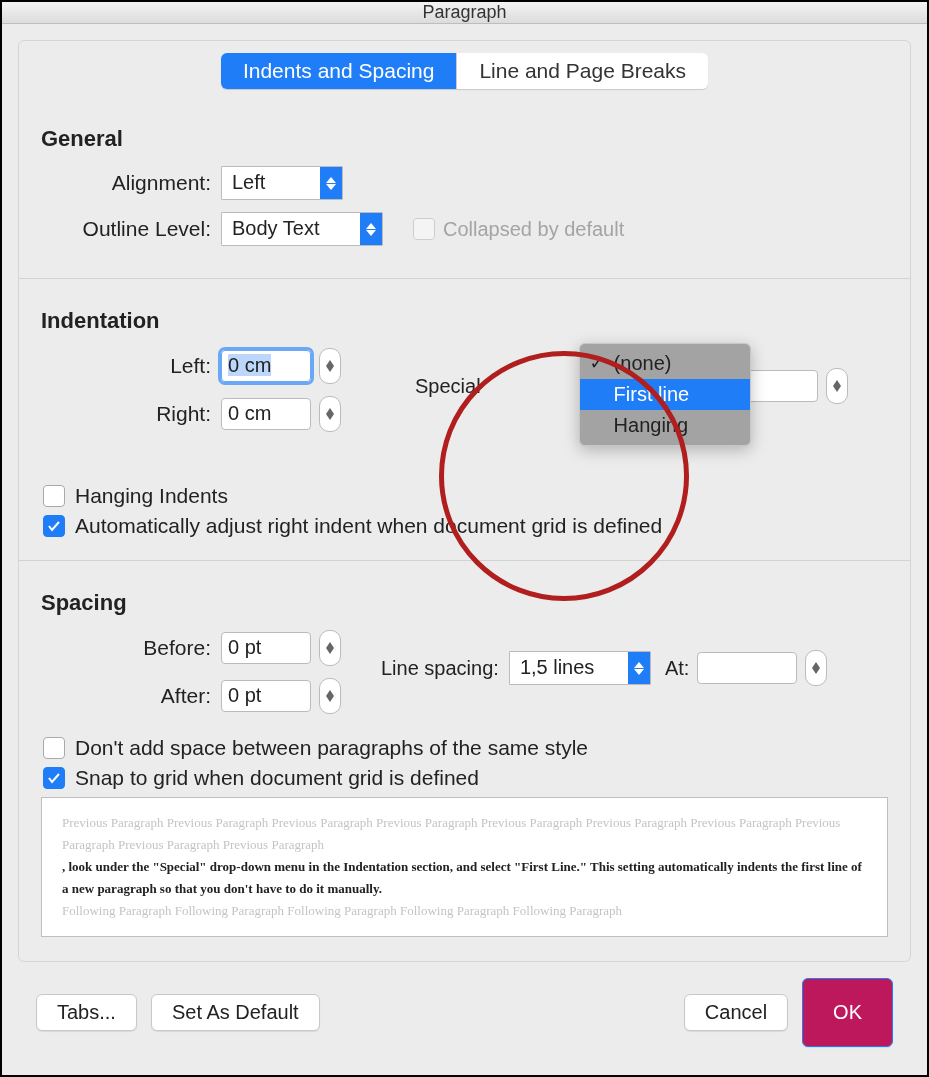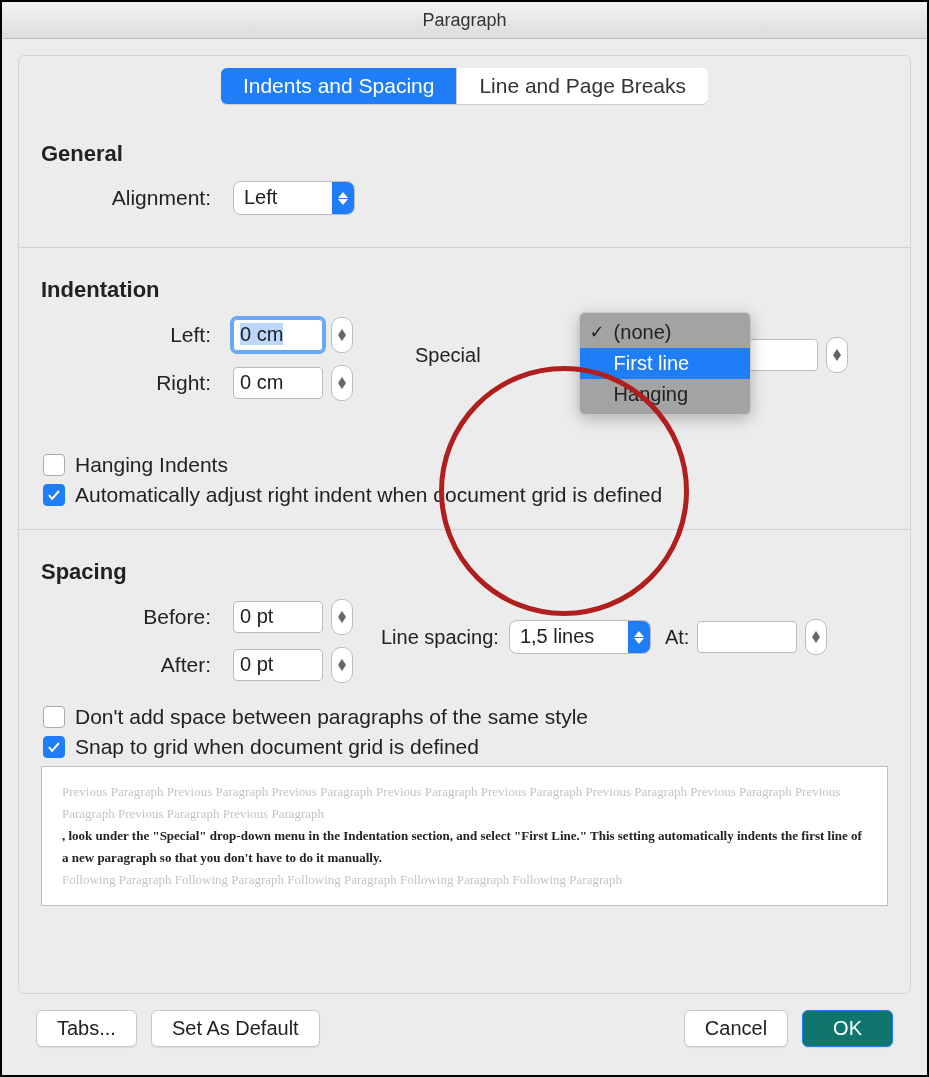--- a/index.html
+++ b/index.html
@@ -19,23 +19,23 @@
   .seg { display:flex; border-radius:6px; overflow:hidden; box-shadow: 0 1px 1px rgba(0,0,0,0.15); }
   .seg-btn { padding: 6px 22px; font-size: 21px; cursor:default; user-select:none; }
   .seg-btn.active { background:#1f7ef7; color:#fff; }
   .seg-btn.inactive { background:#fff; color:#333; border-left:1px solid #ccc; }
 
   .section-title { font-weight:600; font-size:22px; margin: 15px 0 14px 0; color:#222; }
   .section { margin-bottom: 6px; }
   hr.sep { border:none; border-top:1px solid #d2d2d2; margin: 14px -22px; }
 
   .row { display:flex; align-items:center; margin-bottom: 12px; }
-  .lab { text-align:right; width: 170px; margin-right: 22px; font-size:21px; color:#222; }
-
-  .select { display:inline-flex; align-items:stretch; background:#fff; border:1px solid #bbb; border-radius:8px; height:32px; overflow:hidden; }
+  .lab { text-align:right; width: 170px; margin-right: 10px; font-size:21px; color:#222; }
+
+  .select { display:inline-flex; align-items:stretch; background:#fff; border:1px solid #bbb; border-radius:1px; height:32px; overflow:hidden; }
   .select .txt { padding: 4px 10px 0 10px; font-size:20px; }
   .select .arrows { width:22px; background:#1f7ef7; display:flex; flex-direction:column; align-items:center; justify-content:center; gap:1px; }
   .select .arrows svg { display:block; }
 
   .textfield { background:#fff; border:1px solid #bbb; border-radius:4px; height:32px; width:90px; padding:3px 6px; font-size:20px; box-sizing:border-box; }
   .textfield.focus { outline: 3px solid #6aa7f7; border-color:#6aa7f7; }
   .sel-text { background:#bcd7fb; }
 
   .stepper { width:20px; height:34px; border:1px solid #bbb; border-radius:10px; margin-left:8px; background:#fff; display:flex; flex-direction:column; align-items:center; justify-content:center; gap:0px; }
   .stepper svg { display:block; }
@@ -57,21 +57,21 @@
   .dd-edge { position:absolute; right:-8px; top:-2px; width:14px; height:36px; background:#1f7ef7; border-top-right-radius:5px; border-bottom-right-radius:5px; z-index:3; }
 
   .red-circle { position:absolute; width:240px; height:240px; border:5px solid #b01e1e; border-radius:50%; left:420px; top:310px; pointer-events:none; z-index:10; }
 
   .preview-box { border:1px solid #bfbfbf; background:#fff; padding:14px 20px; margin-top:7px; font-family: Georgia, 'Times New Roman', serif; font-size:13px; line-height:1.7; color:#555;}
   .preview-box .ghost { color:#c4c4c4; }
   .preview-box .main { color:#222; font-weight:600; font-size:13px;}
 
   .footer { display:flex; align-items:center; padding: 16px 18px 18px 18px; gap:14px; }
   .btn { background:#fff; border:1px solid #c8c8c8; border-radius:6px; padding:6px 20px; font-size:20px; box-shadow:0 1px 1px rgba(0,0,0,0.08); }
-  .btn.primary { background:#0f766e; color:#fff; border-color:#1f7ef7; padding:6px 30px; }
+  .btn.primary { background:#be185d; color:#fff; border-color:#1f7ef7; padding:22px 30px; }
   .spacer { flex:1; }
 </style>
 </head>
 <body>
 
 <div class="window">
   <div class="titlebar">Paragraph</div>
 
   <div class="content">
     <div class="panel">
@@ -93,20 +93,38 @@
             <div class="txt" style="flex:1">Left</div>
             <div class="arrows">
               <svg width="10" height="6">
                   <polygon points="5,0 10,6 0,6" fill="#fff"></polygon>
                 </svg>
               <svg width="10" height="6">
                   <polygon points="0,0 10,0 5,6" fill="#fff"></polygon>
                 </svg>
             </div>
           </div>
+        </div>
+        <div class="row">
+          <div class="lab" style="width:170px">Outline Level:</div>
+          <div class="select" style="width:160px;">
+            <div class="txt" style="flex:1">Body Text</div>
+            <div class="arrows">
+              <svg width="10" height="6">
+                  <polygon points="5,0 10,6 0,6" fill="#fff"></polygon>
+                </svg>
+              <svg width="10" height="6">
+                  <polygon points="0,0 10,0 5,6" fill="#fff"></polygon>
+                </svg>
+            </div>
+          </div>
+          <div style="width:30px"></div>
+          <div class="chk disabled"></div>
+          <div style="width:8px"></div>
+          <div class="disabled-text">Collapsed by default</div>
         </div>
       </div>
 
       <hr class="sep">
 
       <div class="section">
         <div class="section-title">Indentation</div>
 
         <div class="indent-grid">
           <div class="indent-left">

